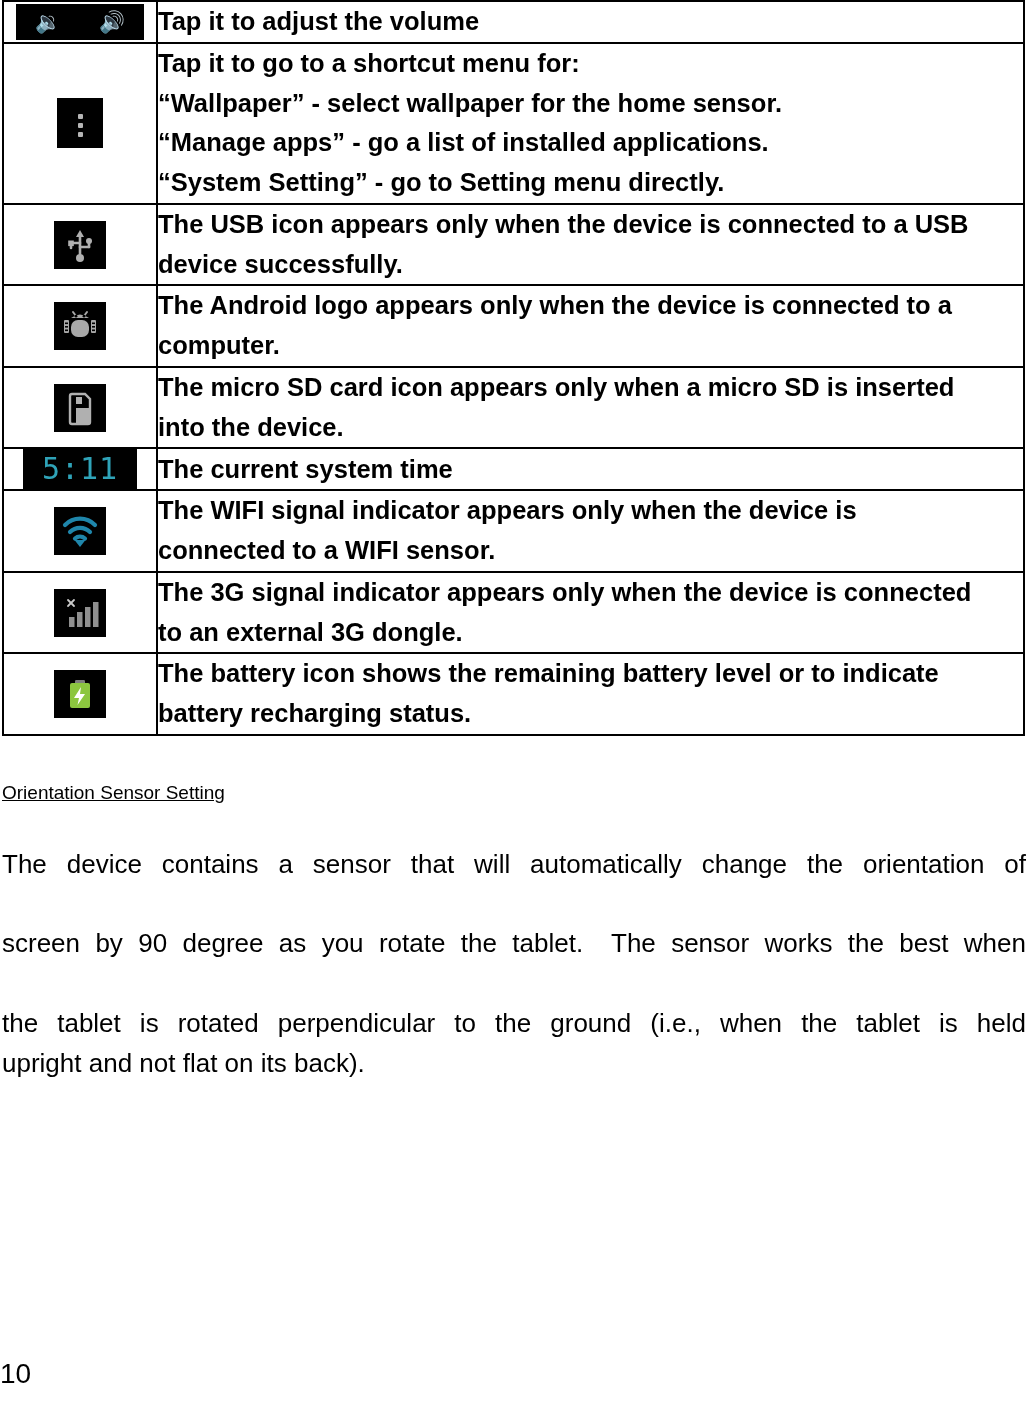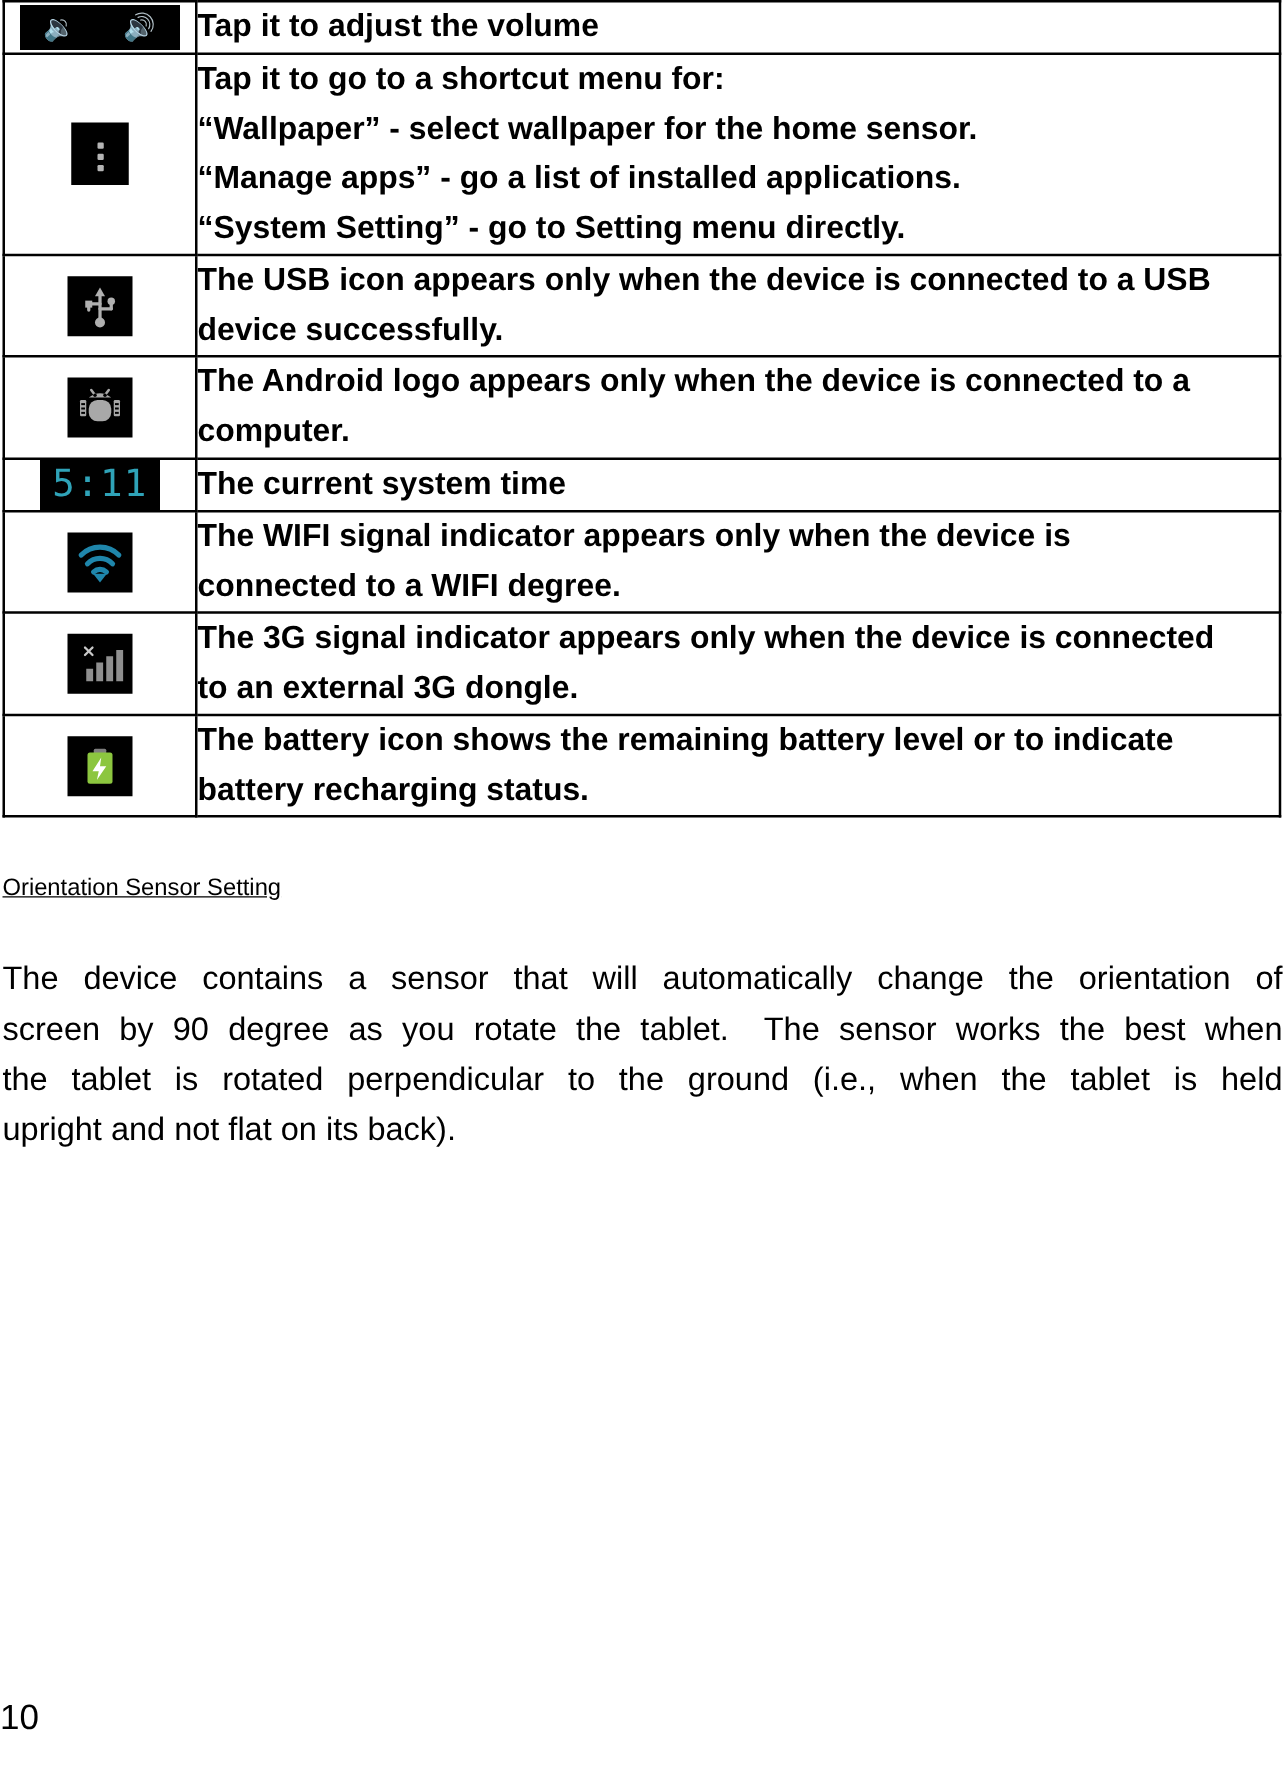--- a/index.html
+++ b/index.html
@@ -100,21 +100,21 @@
 
   
   .ic-tile {
     width: 52px;
     height: 48px;
   }
   .ic-tile svg { position: absolute; left: 0; top: 0; }
 
   
   .ic-clock {
-    width: 96px;
+    width: 114px;
     height: 40px;
     line-height: 40px;
     text-align: center;
     font-family: "DejaVu Sans Mono", monospace;
     font-size: 30px;
     letter-spacing: 1px;
     color: #2fa3b8;
   }
 
   
@@ -164,20 +164,21 @@
     line-height: 1.55;
     margin: 40px 2px 0 2px;
     text-align: justify;
   }
   .body-par .line {
     display: block;
   }
   .body-par .line.stretch {
     text-align: justify;
     text-align-last: justify;
+    margin-top: 39px;
   }
   .page-number {
     position: absolute;
     left: 0;
     right: 0;
     bottom: 26px;
     text-align: left;
     font-size: 28px;
   }
 </style>
@@ -266,20 +267,35 @@
               </g>
             </svg>
           </span>
         </td>
         <td class="desc-cell">
           <span class="line stretch">The Android logo appears only when the device is connected to a</span>
           <span class="line">computer.</span>
         </td>
       </tr>
 
+      <tr>
+        <td class="icon-cell">
+          <span class="ic ic-tile">
+            <svg width="52" height="48" viewBox="0 0 52 48">
+              <path d="M18 10 h13 l5 5 v23 a2 2 0 0 1 -2 2 h-16 a2 2 0 0 1 -2 -2 v-26 a2 2 0 0 1 2 -2 z" fill="none" stroke="#b0b0b0" stroke-width="2.4"></path>
+              <rect x="22" y="24" width="14" height="15" fill="#b0b0b0"></rect>
+              <rect x="22" y="13" width="6" height="7" fill="#b0b0b0"></rect>
+            </svg>
+          </span>
+        </td>
+        <td class="desc-cell">
+          <span class="line stretch">The micro SD card icon appears only when a micro SD is inserted</span>
+          <span class="line">into the device.</span>
+        </td>
+      </tr>
 
       <tr>
         <td class="icon-cell">
           <span class="ic ic-clock">5:11</span>
         </td>
         <td class="desc-cell mid">
           <span class="line">The current system time</span>
         </td>
       </tr>
 
@@ -291,21 +307,21 @@
                 <path d="M11 18 a21 21 0 0 1 30 0"></path>
                 <path d="M16 25 a14 14 0 0 1 20 0"></path>
                 <path d="M21 31.5 a7.5 7.5 0 0 1 10 0"></path>
               </g>
               <polygon points="26,40 20.5,33 31.5,33" fill="#1f86ab"></polygon>
             </svg>
           </span>
         </td>
         <td class="desc-cell">
           <span class="line stretch">The WIFI signal indicator appears only when the device is</span>
-          <span class="line">connected to a WIFI degree.</span>
+          <span class="line">connected to a WIFI sensor.</span>
         </td>
       </tr>
 
       <tr>
         <td class="icon-cell">
           <span class="ic ic-tile">
             <svg width="52" height="48" viewBox="0 0 52 48">
               <g fill="#8f8f8f">
                 <rect x="15" y="28" width="5.5" height="10"></rect>
                 <rect x="23" y="23" width="5.5" height="15"></rect>

